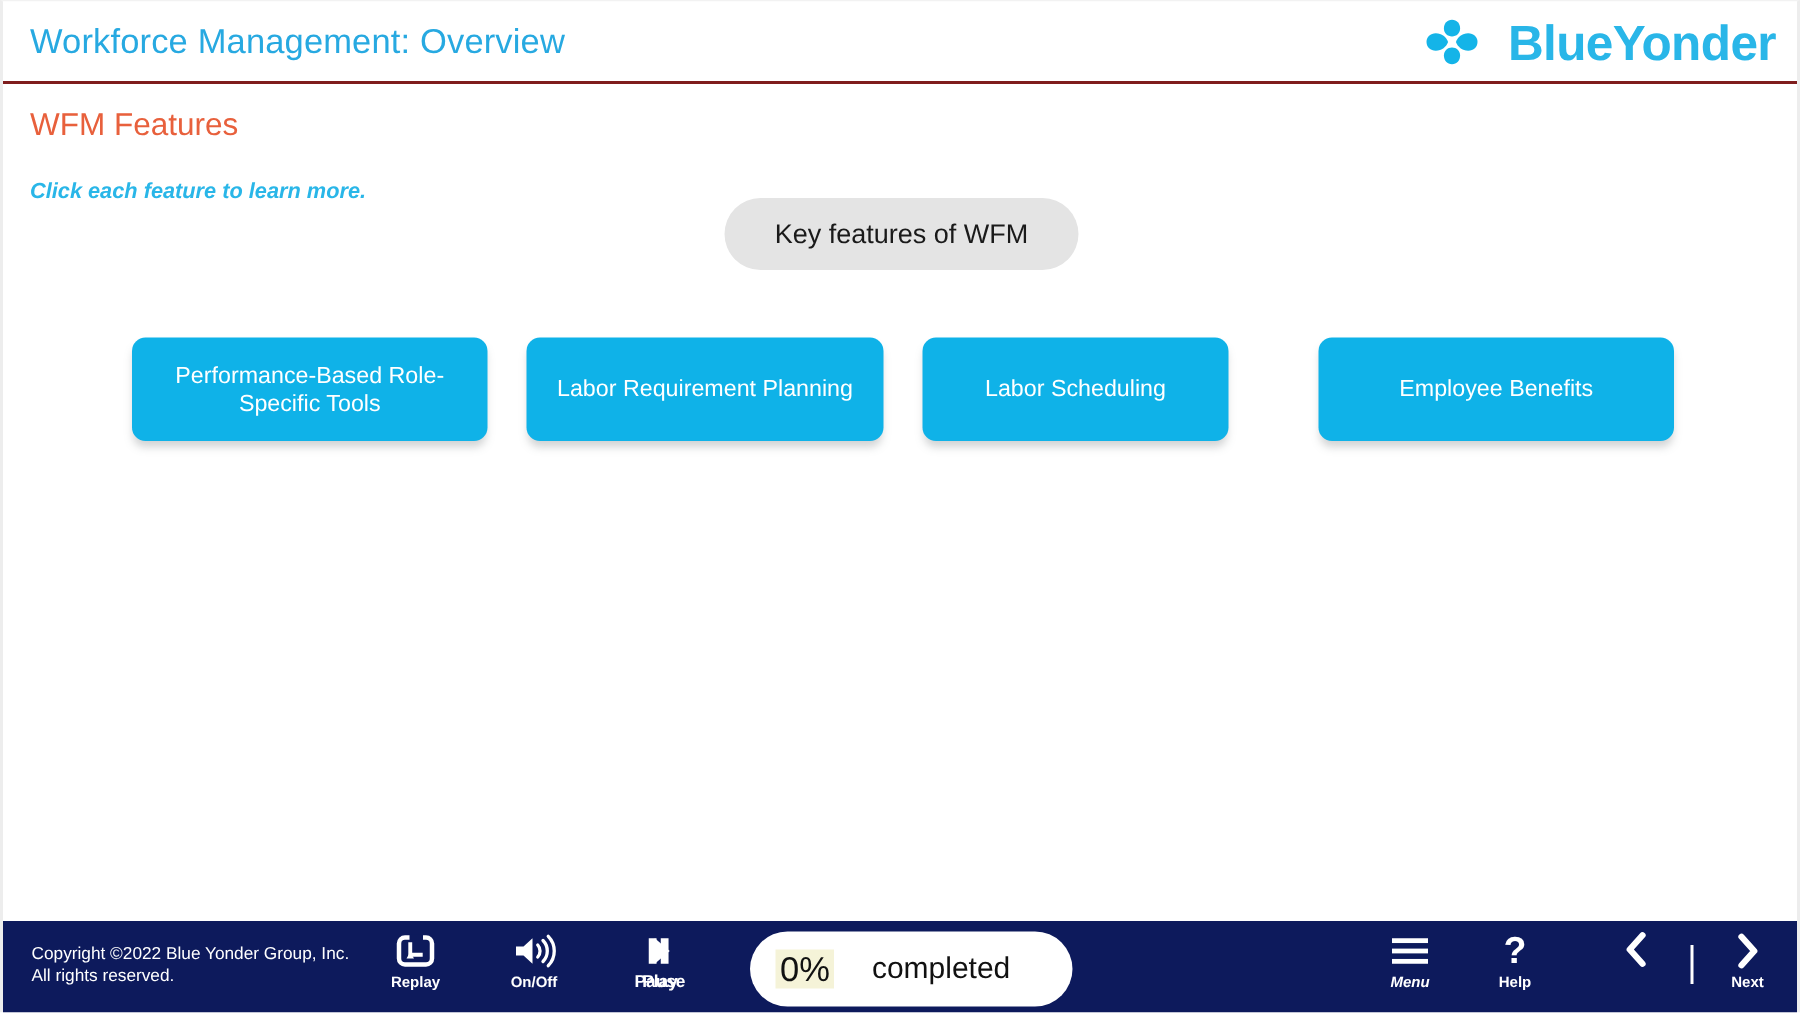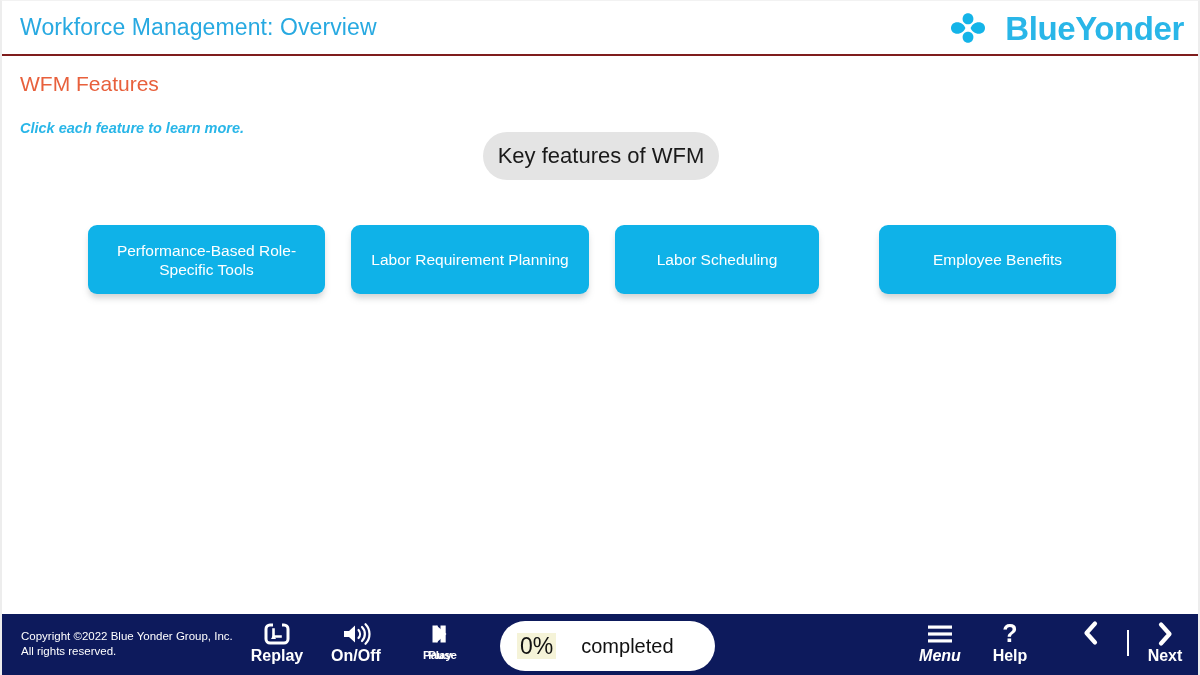--- a/index.html
+++ b/index.html
@@ -93,21 +93,21 @@
     position: absolute;
     left: 481px;
     top: 131px;
     width: 236px;
     height: 48px;
     border-radius: 24px;
     background: #e4e4e4;
     display: flex;
     align-items: center;
     justify-content: center;
-    font-size: 22px;
+    font-size: 18px;
     color: #1a1a1a;
     box-sizing: border-box;
   }
 
   .features-row {
     position: absolute;
     left: 0;
     top: 224px;
     width: 1196px;
     height: 72px;
@@ -166,21 +166,21 @@
     justify-content: flex-start;
     cursor: pointer;
   }
   .tb-icon {
     height: 28px;
     display: flex;
     align-items: center;
     justify-content: center;
   }
   .tb-label {
-    font-size: 16px;
+    font-size: 10px;
     font-weight: bold;
     line-height: 13px;
     margin-top: 1px;
     white-space: nowrap;
   }
   .tb-replay { left: 243px; }
   .tb-onoff  { left: 322px; }
   .tb-pause  { left: 406px; }
   .tb-menu   { left: 906px; font-style: italic; }
   .tb-help   { left: 976px; }

